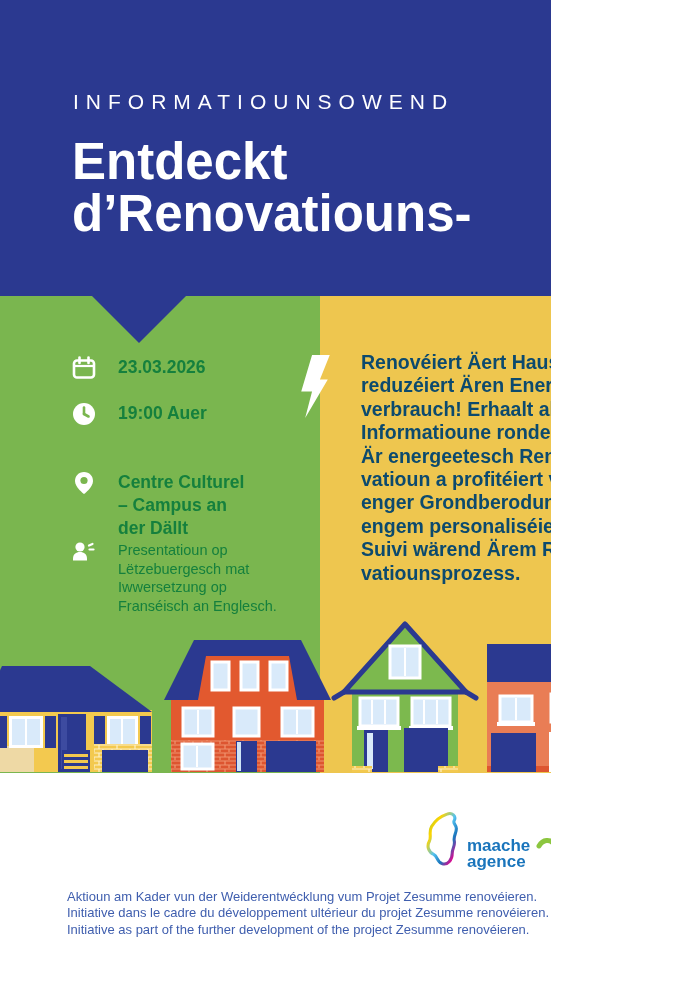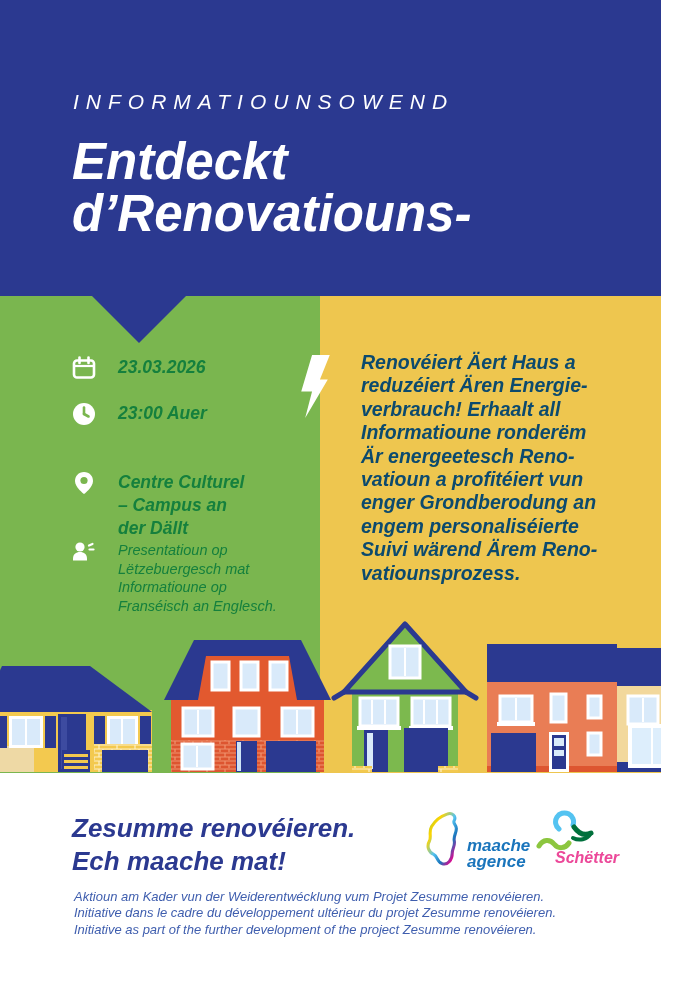--- a/index.html
+++ b/index.html
@@ -1,18 +1,18 @@
 <!DOCTYPE html>
 <html><head>
 <meta charset="utf-8">
 <style>
   * { margin:0; padding:0; box-sizing:border-box; }
   html,body { background:#ffffff; }
   body { font-family:"Liberation Sans", sans-serif; }
-  .flyer { position:relative; width:661px; height:987px; background:#ffffff; overflow:hidden;font-style:italic; }
+  .flyer { position:relative; width:551px; height:987px; background:#ffffff; overflow:hidden; }
 
   
   .header { position:absolute; left:0; top:0; width:696px; height:296px; background:#2b3990; }
   .kicker { position:absolute; left:73px; top:90px; color:#ffffff; font-size:21px; letter-spacing:7px; font-weight:normal; }
   .title  { position:absolute; left:72px; top:136px; color:#ffffff; font-size:51px; font-weight:bold; line-height:52px; }
   .tail   { position:absolute; left:92px; top:296px; width:0; height:0;
             border-left:47px solid transparent; border-right:47px solid transparent; border-top:47px solid #2b3990; }
 
   
   .panel-green  { position:absolute; left:0;   top:296px; width:320px; height:477px; background:#7ab64f; }
@@ -28,21 +28,21 @@
   
   .bolt  { position:absolute; left:300px; top:355px; }
   .pitch { position:absolute; left:361px; top:351px; width:300px; color:#0c4a6e;
            font-weight:bold; font-size:19.5px; line-height:23.4px; white-space:pre-line; }
 
   
   .houses { position:absolute; left:0; top:600px; width:696px; height:173px; }
 
   
   .slogan { position:absolute; left:72px; top:812px; color:#2b3990; font-weight:bold; font-size:26px; line-height:33px; }
-  .legal  { position:absolute; left:67px; top:889px; color:#3f5eae; font-size:13px; line-height:16.4px; white-space:pre-line;margin-left:7px; }
+  .legal  { position:absolute; left:67px; top:889px; color:#3f5eae; font-size:13px; line-height:16.4px; white-space:pre-line; }
   .klima-blob { position:absolute; left:424px; top:811px; }
   .klima-text { position:absolute; left:467px; top:838px; color:#1a75bc; font-weight:bold; font-size:17px; line-height:16px; }
   .schetter-mark { position:absolute; left:533px; top:810px; }
   .schetter-text { position:absolute; left:555px; top:849px; color:#ec4899; font-weight:bold; font-size:16px; }
 </style>
 </head>
 <body>
 
 <div class="flyer">
 
@@ -178,21 +178,21 @@
     </svg>
     <div class="row-text">23.03.2026</div>
   </div>
 
   <div class="info-row row-time">
     <svg class="row-icon" viewBox="0 0 24 24">
       <circle cx="12" cy="12" r="11" fill="#ffffff"></circle>
       <line x1="12" y1="12" x2="12" y2="5.5" stroke="#7ab64f" stroke-width="2.6" stroke-linecap="round"></line>
       <line x1="12" y1="12" x2="16.5" y2="14.5" stroke="#7ab64f" stroke-width="2.6" stroke-linecap="round"></line>
     </svg>
-    <div class="row-text">23:00 Auer</div>
+    <div class="row-text">19:00 Auer</div>
   </div>
 
   <div class="info-row row-loc">
     <svg class="row-icon" viewBox="0 0 24 24">
       <path d="M12,1 C6.5,1 3,5 3,10 C3,16.5 12,23 12,23 C12,23 21,16.5 21,10 C21,5 17.5,1 12,1 Z" fill="#ffffff"></path>
       <circle cx="12" cy="9.5" r="3.6" fill="#7ab64f"></circle>
     </svg>
     <div class="row-text">Centre Culturel
 – Campus an
 der Dällt</div>
@@ -200,42 +200,38 @@
 
   <div class="info-row row-lang">
     <svg class="row-icon" viewBox="0 0 24 24">
       <circle cx="8" cy="6" r="4.6" fill="#ffffff"></circle>
       <path d="M1,18 C1,13 4,11 8,11 C12,11 15,13 15,18 L15,19.5 L1,19.5 Z" fill="#ffffff"></path>
       <line x1="17" y1="4.5" x2="20.5" y2="3" stroke="#ffffff" stroke-width="2.2" stroke-linecap="round"></line>
       <line x1="17.5" y1="8.5" x2="21.5" y2="8.5" stroke="#ffffff" stroke-width="2.2" stroke-linecap="round"></line>
     </svg>
     <div class="row-text small">Presentatioun op
 Lëtzebuergesch mat
-Informatioune op
+Iwwersetzung op
 Franséisch an Englesch.</div>
   </div>
 
   <svg class="bolt" width="30" height="63" viewBox="0 0 30 64">
     <polygon points="12,0 30,0 20,25 28,25 5,64 12,37 1,37" fill="#ffffff"></polygon>
   </svg>
   <div class="pitch">Renovéiert Äert Haus a
 reduzéiert Ären Energie-
 verbrauch! Erhaalt all
 Informatioune ronderëm
 Är energeetesch Reno-
 vatioun a profitéiert vun
 enger Grondberodung an
 engem personaliséierte
 Suivi wärend Ärem Reno-
 vatiounsprozess.</div>
 
-  <div class="slogan">
-    <div>Zesumme renovéieren.</div>
-    <div>Ech maache mat!</div>
-  </div>
 
   <svg class="klima-blob" width="42" height="66" viewBox="0 0 40 64">
     <defs>
       <linearGradient id="lux" x1="0" y1="0" x2="1" y2="1">
         <stop offset="0" stop-color="#8cc63f"></stop>
         <stop offset="0.25" stop-color="#ffd500"></stop>
         <stop offset="0.5" stop-color="#54c3f1"></stop>
         <stop offset="0.7" stop-color="#1a75bc"></stop>
         <stop offset="0.9" stop-color="#ec008c"></stop>
         <stop offset="1" stop-color="#e2592f"></stop>

